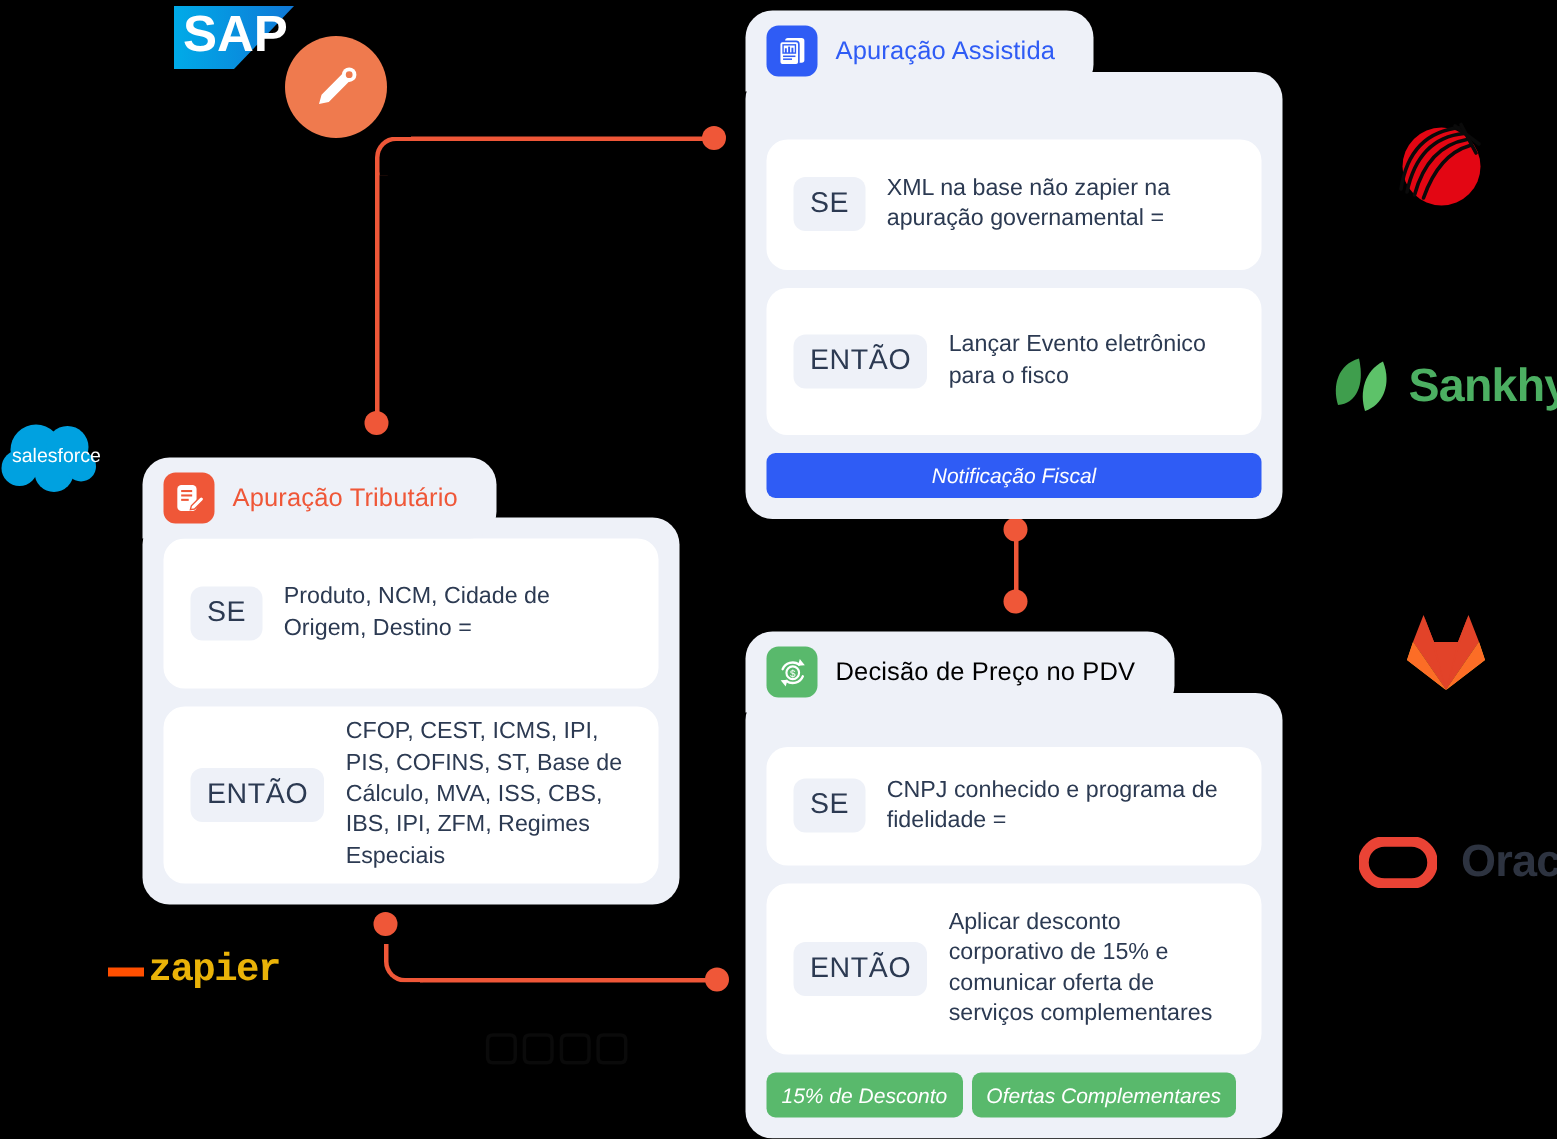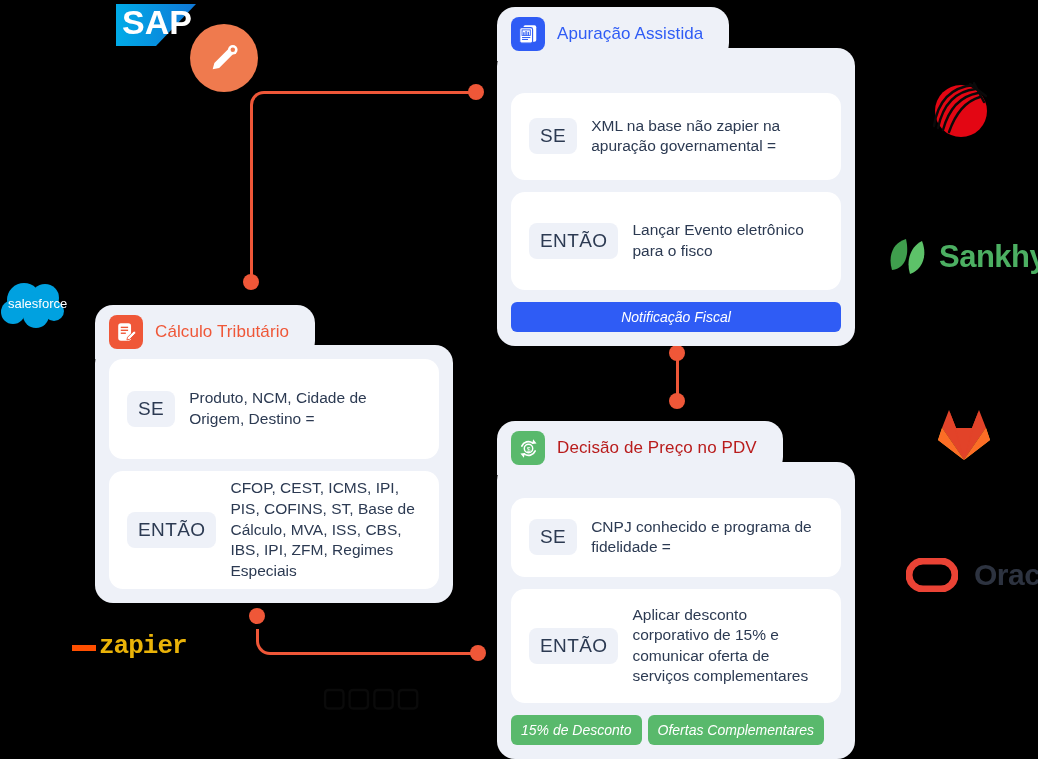--- a/index.html
+++ b/index.html
@@ -255,21 +255,21 @@
     <div class="card-tab" style="left:95px; top:305px;">
       <span class="ico" style="background:#ef5738;">
         <svg width="22" height="22" viewBox="0 0 24 24">
           <rect x="3.5" y="2.5" width="14" height="19" rx="3" fill="#ffffff"></rect>
           <rect x="6.3" y="6.2" width="8" height="1.5" fill="#ef5738"></rect>
           <rect x="6.3" y="9.4" width="8" height="1.5" fill="#ef5738"></rect>
           <rect x="6.3" y="12.6" width="5.5" height="1.5" fill="#ef5738"></rect>
           <path d="M13 20.5l.7-2.8 6.1-6.1a1.6 1.6 0 012.3 2.3l-6.1 6.1-3 .5z" fill="#ffffff" stroke="#ef5738" stroke-width="1"></path>
         </svg>
       </span>
-      <span class="card-tab-title" style="color:#ef5738;">Cálculo Tributário</span>
+      <span class="card-tab-title" style="color:#ef5738;">Apuração Tributário</span>
     </div>
   </div>
 
   <div class="card">
     <div class="card-body" style="left:497px; top:462px; width:358px; height:297px;">
       <div style="height:14px"></div>
       <div class="tile" style="height:100px;">
         <span class="badge">SE</span>
         <span class="tile-text">CNPJ conhecido e programa de fidelidade =</span>
       </div>
@@ -288,17 +288,17 @@
           <g fill="none" stroke="#ffffff" stroke-width="1.7" stroke-linecap="round">
             <path d="M5 9.5a7.5 7.5 0 0111.4-3.2"></path>
             <path d="M19 14.5a7.5 7.5 0 01-11.4 3.2"></path>
           </g>
           <polygon points="16.9,2.4 20.4,6.8 15.6,7.2" fill="#ffffff"></polygon>
           <polygon points="7.1,21.6 3.6,17.2 8.4,16.8" fill="#ffffff"></polygon>
           <circle cx="12" cy="12" r="4.4" fill="none" stroke="#ffffff" stroke-width="1.5"></circle>
           <text x="12" y="15.2" text-anchor="middle" font-size="7" fill="#ffffff" font-family="Liberation Sans, sans-serif">$</text>
         </svg>
       </span>
-      <span class="card-tab-title" style="color:#b91c1c;">Decisão de Preço no PDV</span>
+      <span class="card-tab-title" style="color:#000000;">Decisão de Preço no PDV</span>
     </div>
   </div>
 
 </div>
 
 </body></html>

